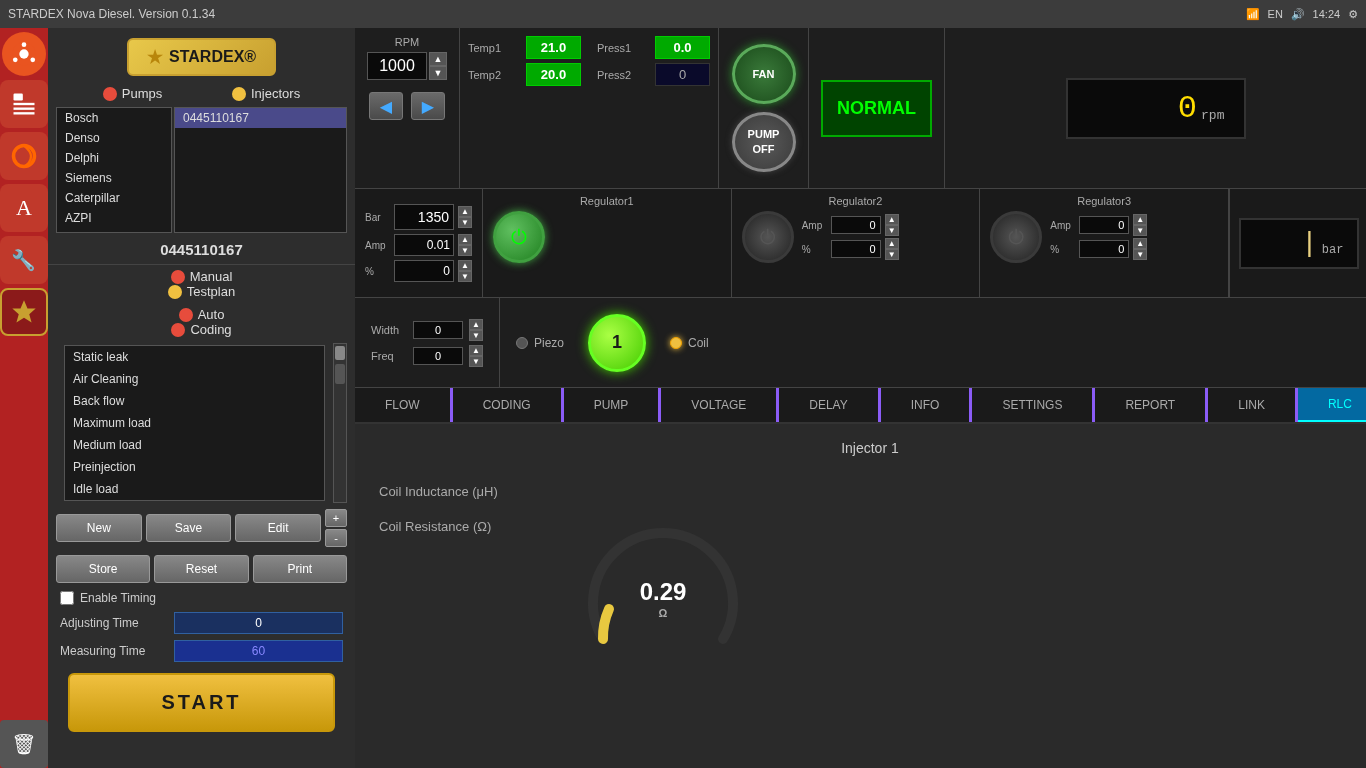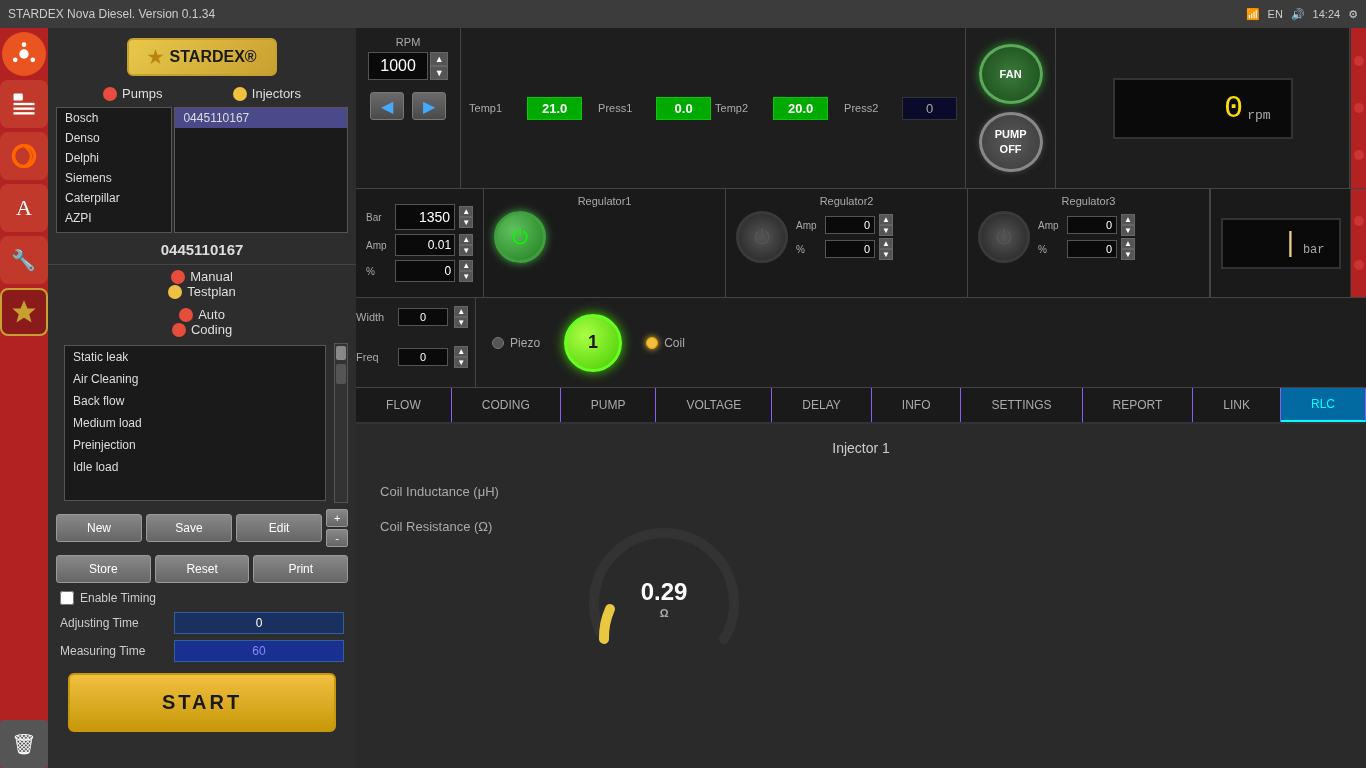--- a/index.html
+++ b/index.html
@@ -174,21 +174,21 @@
     }
     .arrow-btns { display: flex; gap: 8px; margin-top: 8px; justify-content: center; }
     .arrow-btn {
       width: 34px; height: 28px; background: linear-gradient(to bottom, #6a6a6a, #4a4a4a);
       border: 1px solid #777; border-radius: 3px; cursor: pointer;
       display: flex; align-items: center; justify-content: center; color: #4af; font-size: 16px;
     }
 
     
     .temp-press-section {
-      padding: 8px 8px; display: flex; flex-direction: row; gap: 4px;
+      padding: 8px 8px; display: flex; flex-direction: column; gap: 4px;
       border-right: 1px solid #444; min-width: 150px;
     }
     .tp-row { display: flex; gap: 8px; align-items: center; }
     .tp-label { color: #aaa; font-size: 11px; width: 50px; }
     .tp-value-green {
       background: #00aa00; border: 1px solid #00cc00; color: white;
       font-size: 13px; padding: 3px 8px; min-width: 55px; text-align: center; font-weight: bold;
     }
     .tp-value-dark {
       background: #0a0a2a; border: 1px solid #333; color: #aaa;
@@ -301,22 +301,22 @@
       display: flex; align-items: center; justify-content: flex-end; gap: 4px;
     }
     .bar-display .unit { color: #aaa; font-size: 12px; align-self: flex-end; margin-bottom: 2px; }
 
     
     .wf-section {
       height: 90px; background: #1e1e1e; display: flex;
       border-bottom: 1px solid #444;
     }
     .wf-controls {
-      padding: 8px 0; border-right: 1px solid #444; min-width: 120px;
-      display: flex; flex-direction: column; gap: 18px;
+      padding: 8px 16px; border-right: 1px solid #444; min-width: 120px;
+      display: flex; flex-direction: column; justify-content: center; gap: 4px;
     }
     .wf-row { display: flex; align-items: center; gap: 6px; }
     .wf-label { color: #aaa; font-size: 11px; width: 36px; }
     .wf-input {
       background: #0a0a0a; border: 1px solid #555; color: white;
       font-size: 11px; padding: 2px 4px; width: 50px; text-align: center;
     }
 
     
     .piezo-coil-section {
@@ -336,21 +336,21 @@
       color: #1a1a1a; font-size: 18px; font-weight: bold; cursor: pointer;
     }
 
     
     .tabs-row {
       height: 36px; background: #1a1a1a; display: flex; align-items: center;
       border-bottom: 2px solid #333;
     }
     .tab {
       padding: 0 30px; height: 100%; display: flex; align-items: center;
-      color: #aaa; font-size: 12px; cursor: pointer; border-right: 1px solid #8b5cf6;
+      color: #aaa; font-size: 12px; cursor: pointer; border-right: 3px solid #8b5cf6;
     }
     .tab.active { color: #00ffff; border-bottom: 2px solid #00ffff; background: #0369a1; }
 
     
     .rlc-content {
       flex: 1; background: #2a2a2a; padding: 16px 24px;
       display: flex; flex-direction: column; gap: 20px;
     }
     .rlc-title { color: #ccc; font-size: 14px; text-align: center; margin-bottom: 8px; }
 
@@ -493,20 +493,21 @@
         <div class="radio-dot red"></div>
         <span>Coding</span>
       </div>
     </div>
 
     <div style="display:flex; margin: 2px 8px; flex:1; max-height:160px; min-height:120px;">
       <div class="testplan-list" style="flex:1;">
         <div class="item">Static leak</div>
         <div class="item">Air Cleaning</div>
         <div class="item">Back flow</div>
+        <div class="item">Maximum load</div>
         <div class="item">Medium load</div>
         <div class="item">Preinjection</div>
         <div class="item">Idle load</div>
       </div>
       <div class="scrollbar-track">
         <div style="width:10px;height:14px;background:#888;border-radius:2px;margin-top:2px;"></div>
         <div style="width:10px;height:20px;background:#555;border-radius:2px;margin-top:4px;"></div>
       </div>
     </div>
 
@@ -582,20 +583,23 @@
       <div class="fan-pump-section">
         <div class="round-btn fan">FAN</div>
         <div class="round-btn pump">
           <div style="text-align:center;line-height:1.4;">
             <div>PUMP</div>
             <div>OFF</div>
           </div>
         </div>
       </div>
 
+      <div class="normal-section">
+        <div class="normal-display">NORMAL</div>
+      </div>
 
       <div class="rpm-display-section">
         <div class="rpm-display">
           <span>0</span>
           <span class="unit">rpm</span>
         </div>
       </div>
 
       <div class="red-indicator">
         <div class="indicator-dot"></div>

